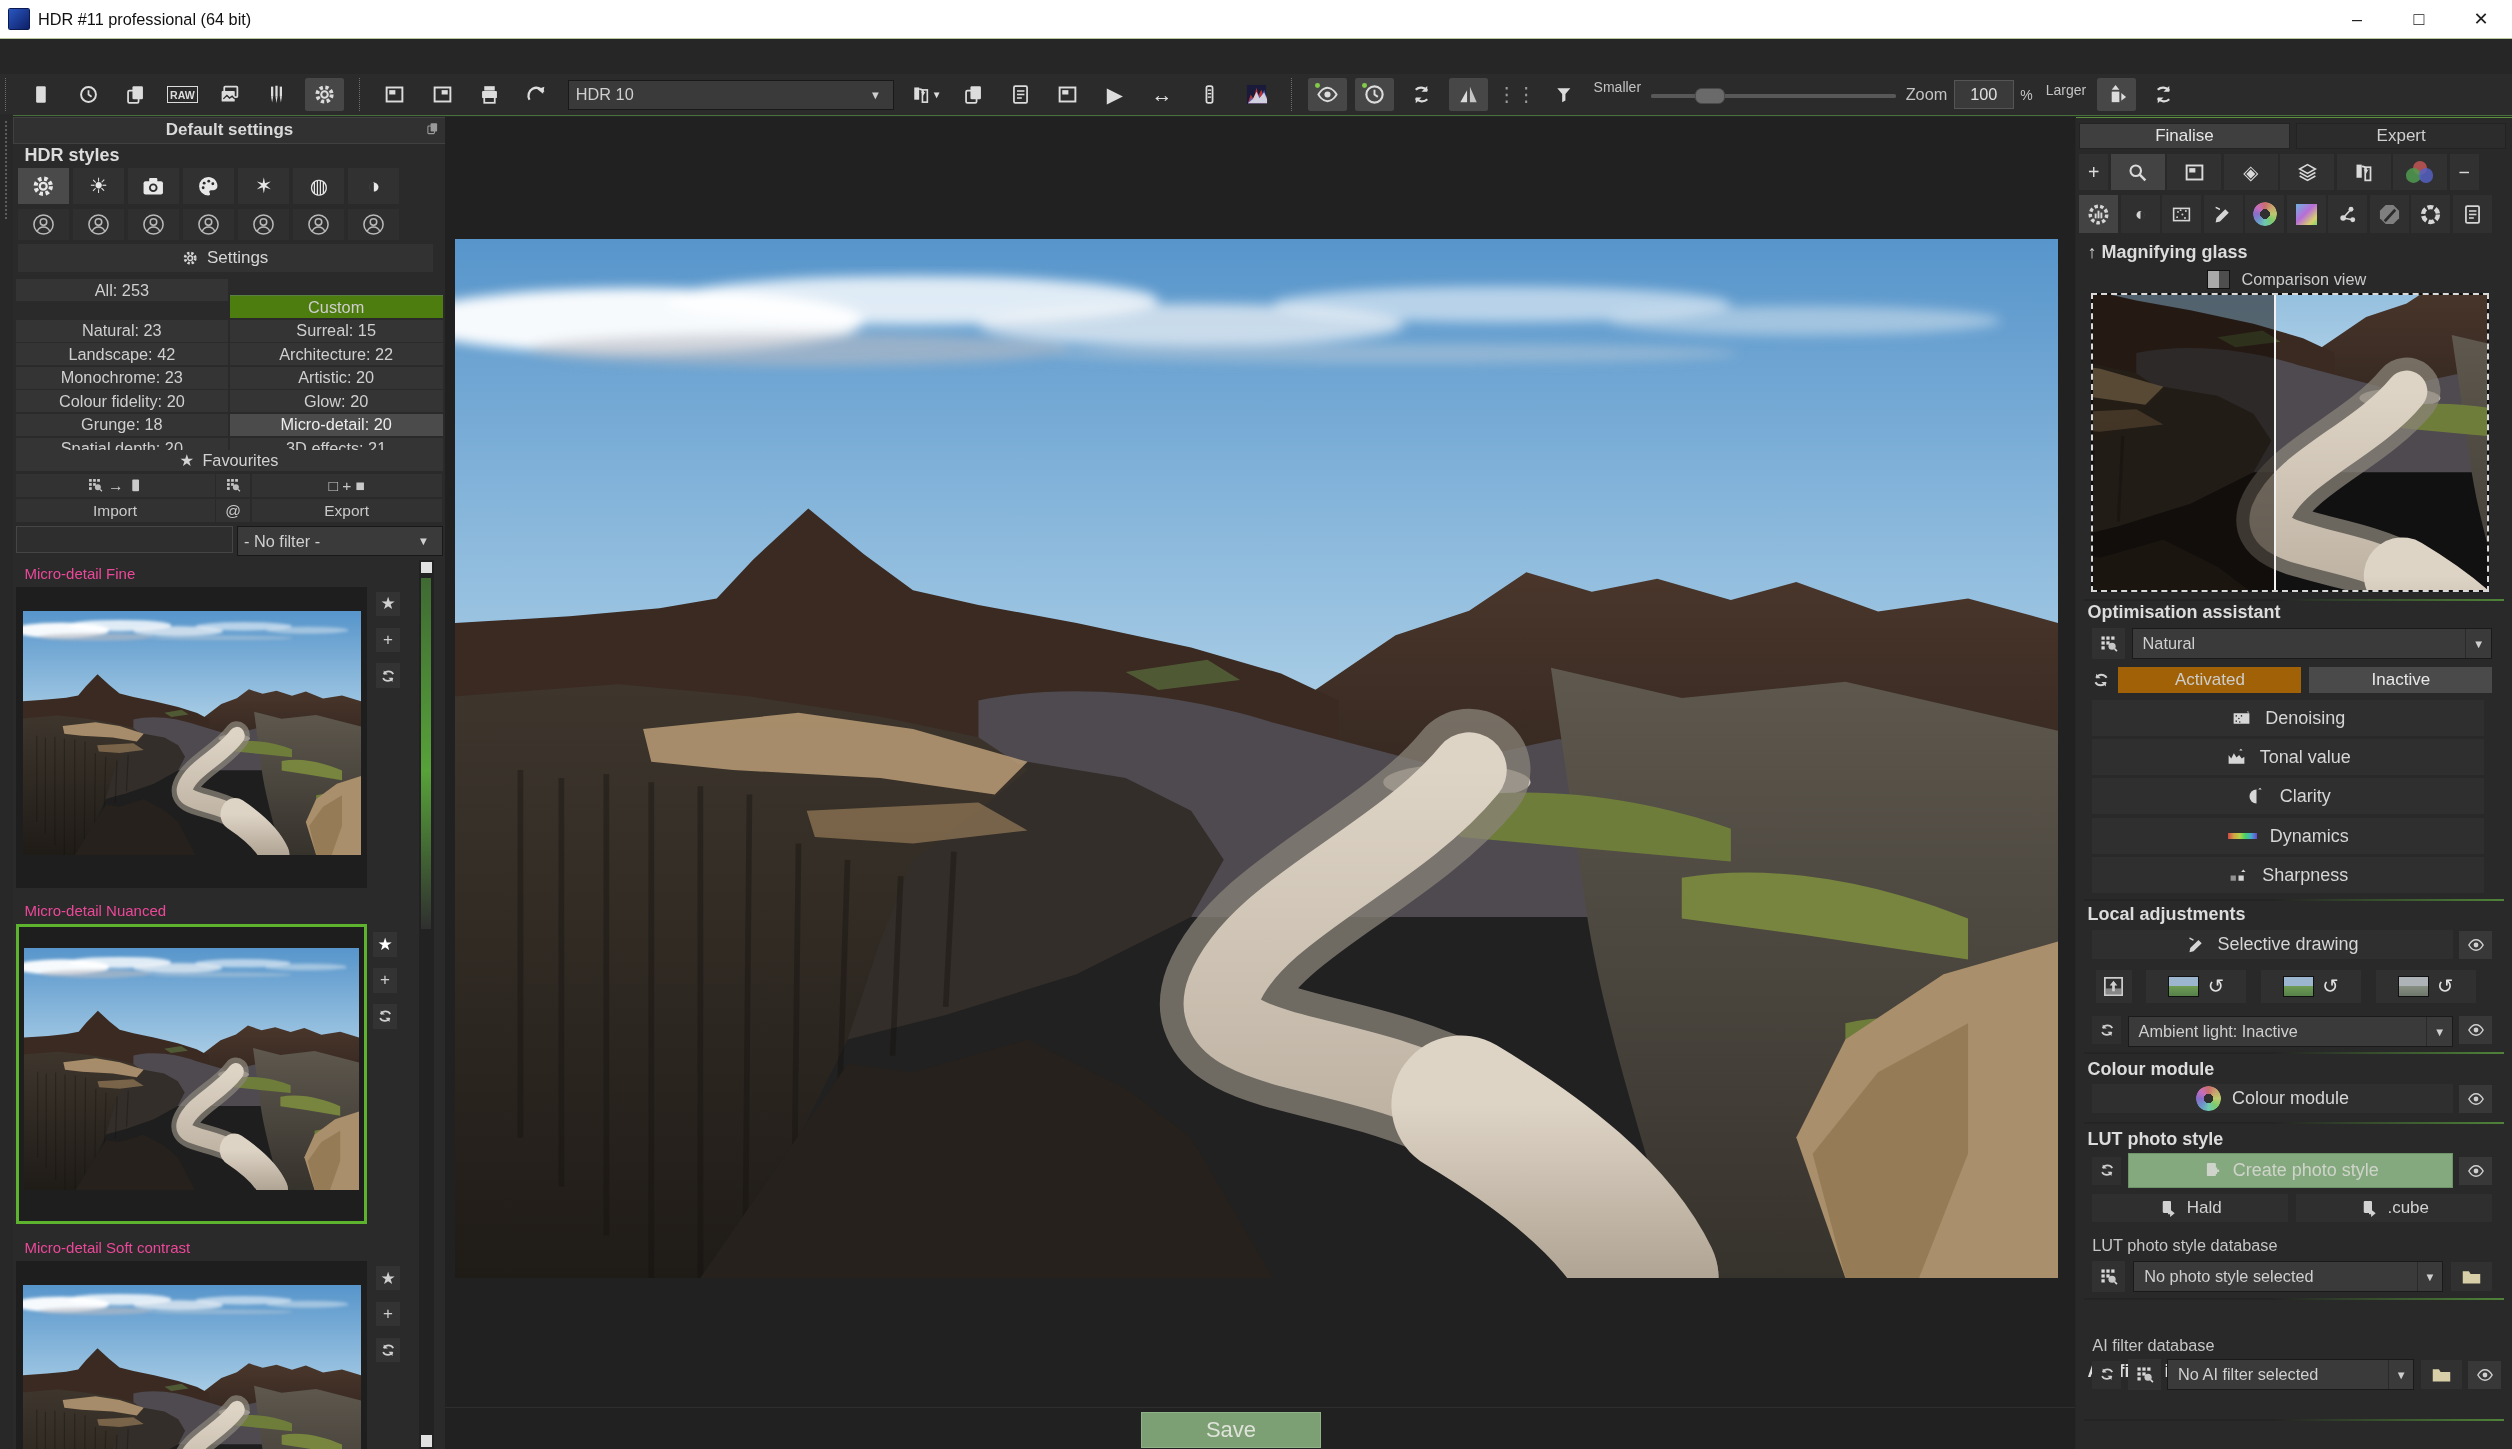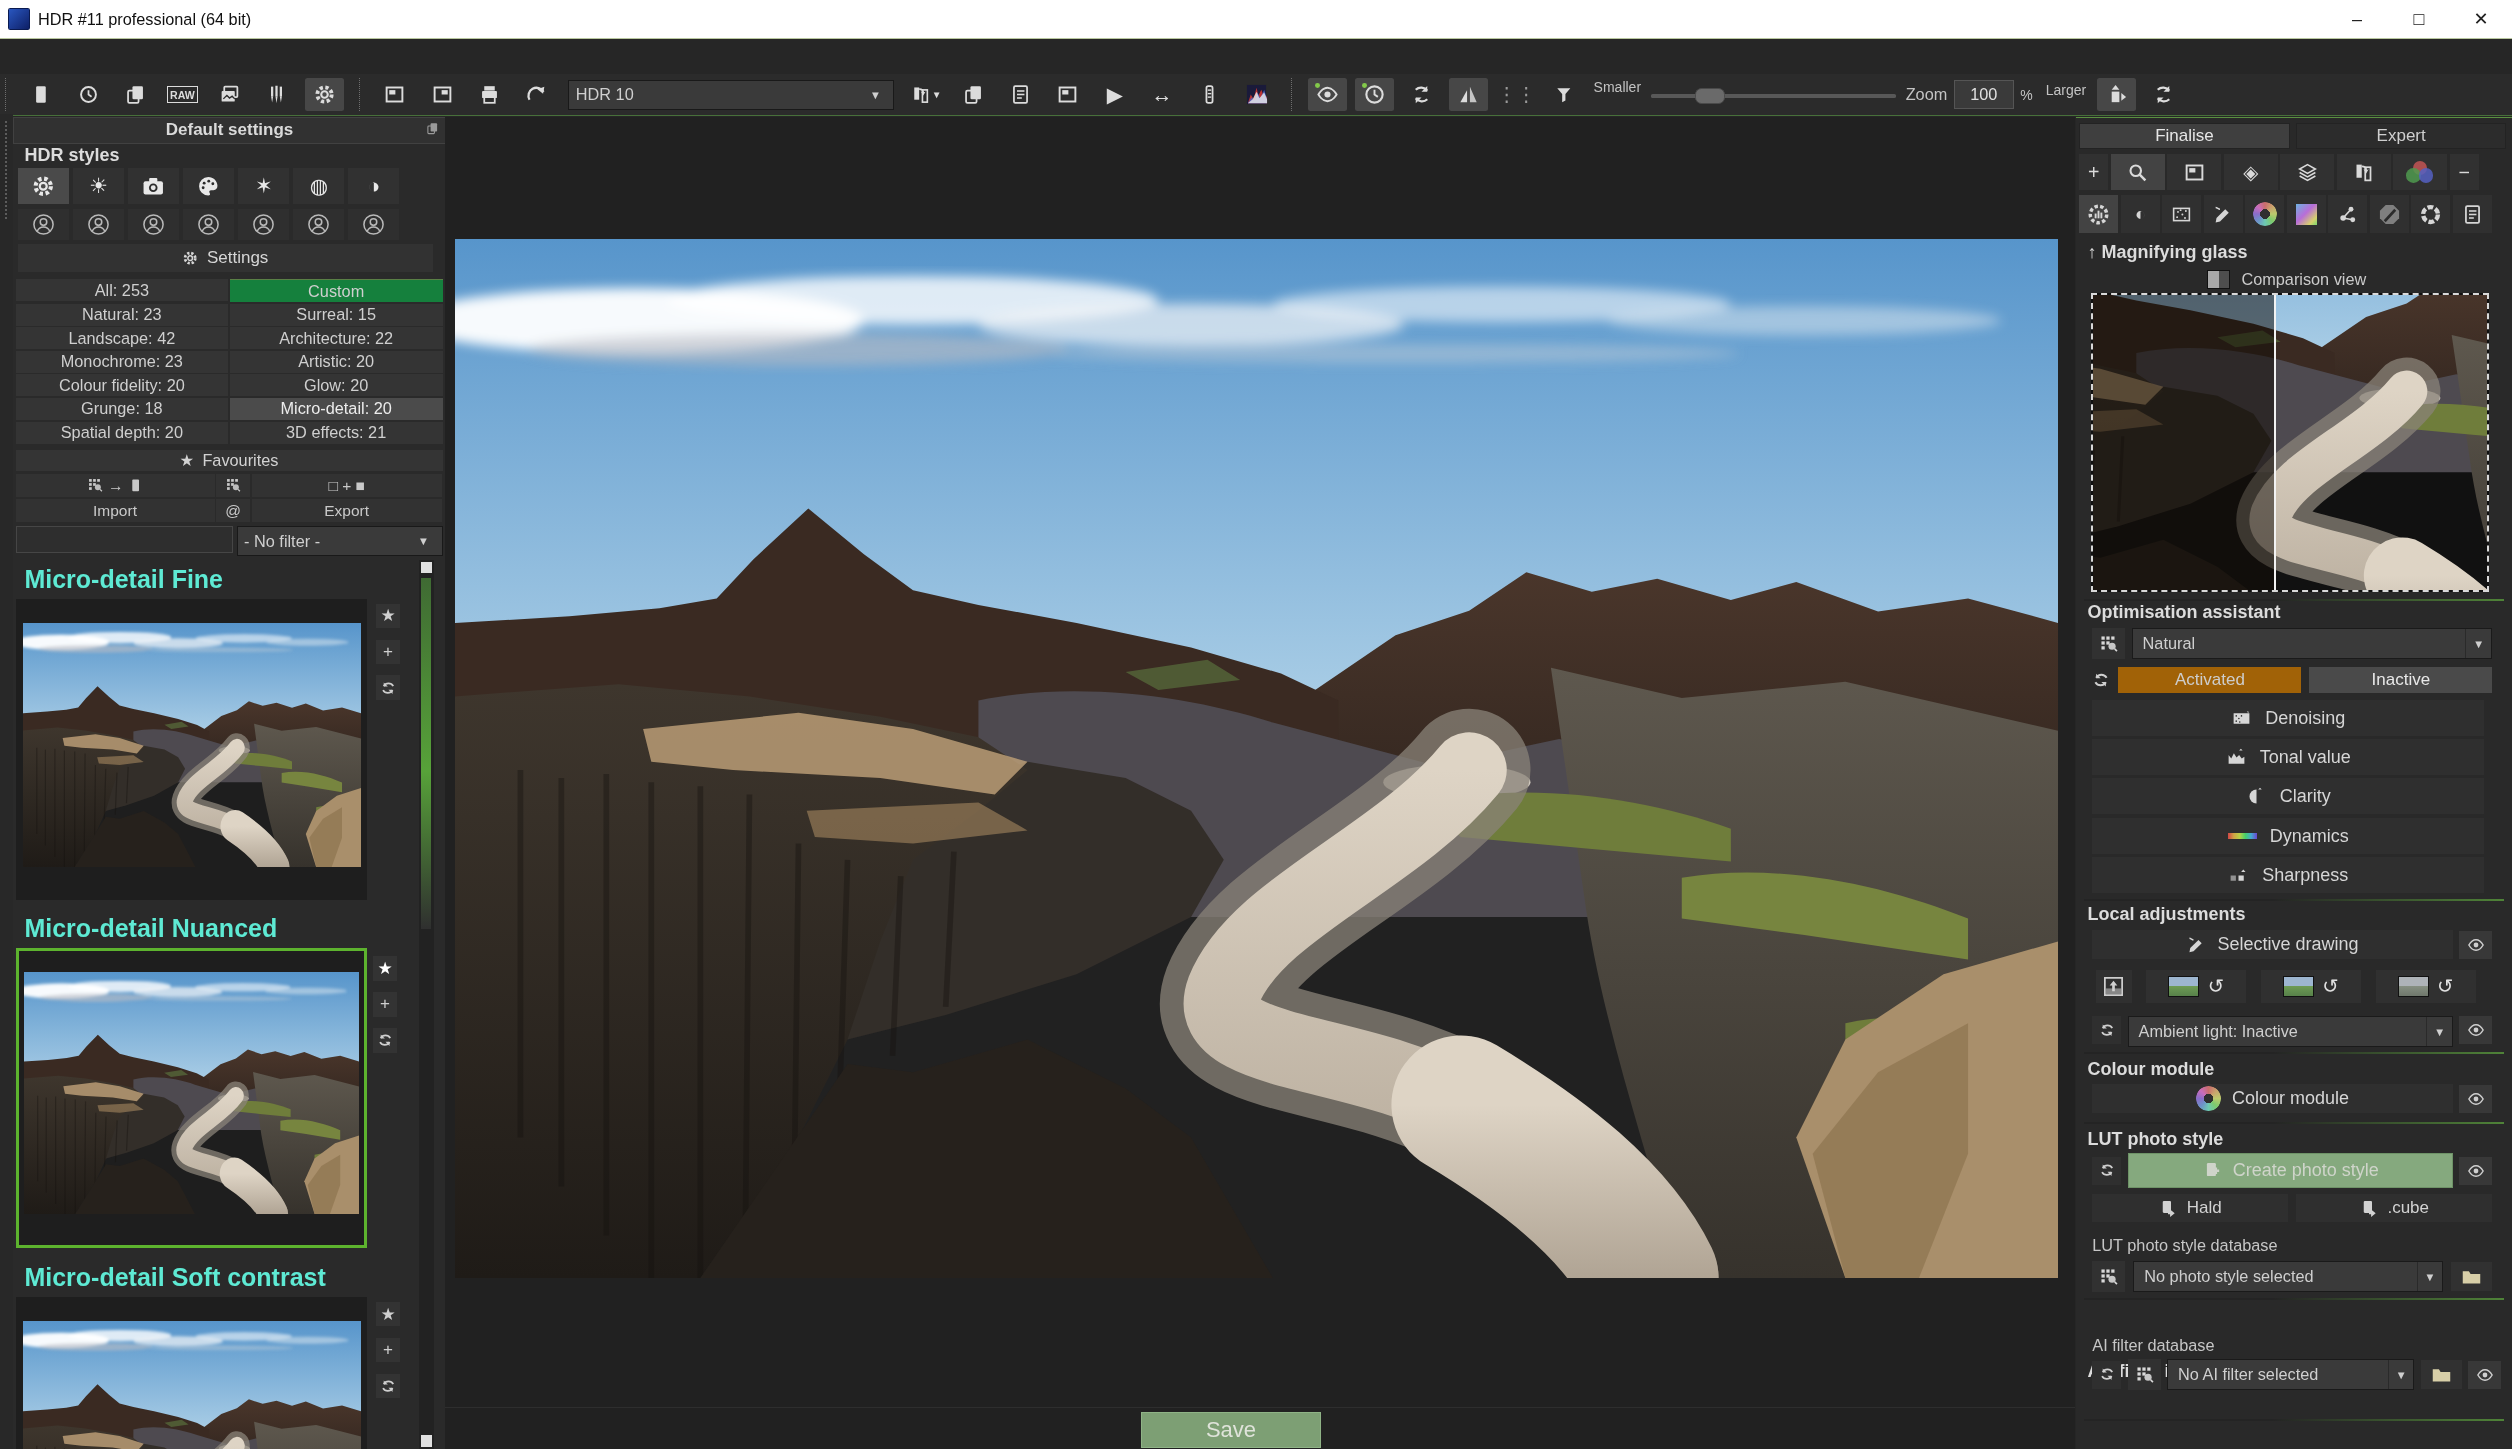--- a/index.html
+++ b/index.html
@@ -58,37 +58,37 @@
          color:#e8e8e8;font-size:21px;}
   .stile.sel{background:#4a4a4a;}
   .avrow{position:absolute;left:4.9px;top:92px;display:flex;gap:4.1px;}
   .avtile{width:51px;height:31px;background:#2f2f2f;display:flex;align-items:center;justify-content:center;color:#b9b9b9;}
   .settingsbtn{position:absolute;left:4.9px;top:127px;width:415px;height:28px;background:#323232;
                display:flex;align-items:center;justify-content:center;gap:8.2px;font-size:17px;color:#d6d6d6;}
   .catgrid{position:absolute;left:2.5px;top:162px;width:427px;display:grid;
            grid-template-columns:1fr 1fr;gap:1.6px;}
   .catbtn{height:22px;background:#343434;display:flex;align-items:center;justify-content:center;
           font-size:16.3px;color:#cfcfcf;}
-  .catbtn.lite{background:#15803d;border-top:0.8px solid #5a7f46;}
+  .catbtn.lite{background:#4d7c0f;border-top:0.8px solid #5a7f46;margin-top:16px;}
   .catbtn.active{background:#4b4b4b;color:#ececec;}
   .favbtn{position:absolute;left:2.5px;top:333px;width:427px;height:21px;background:#343434;
           display:flex;align-items:center;justify-content:center;gap:8.2px;font-size:16.3px;color:#d2d2d2;}
   .iorow{position:absolute;left:2.5px;top:357px;width:427px;display:flex;gap:1.6px;}
   .iorow .cell{height:23px;background:#323232;display:flex;align-items:center;justify-content:center;
                color:#c9c9c9;font-size:15.5px;}
   .iorow .c1{width:199px;} .iorow .c2{width:34px;} .iorow .c3{width:190px;}
   .searchrow{position:absolute;left:2.5px;top:409px;width:427px;display:flex;gap:3.3px;}
   .searchbox{width:206px;height:24.5px;background:#2e2e2e;border:0.8px solid #464646;display:flex;
              align-items:center;padding:0 4.9px;color:#8f8f8f;}
   .searchbox input{flex:1;background:transparent;border:none;outline:none;color:#d0d0d0;
                    font-size:15.5px;font-family:inherit;margin-left:4.9px;}
   .filtersel{width:206px;}
   
   .presetlist{position:absolute;left:0;top:443px;width:391px;height:890px;overflow:hidden;}
-  .ptitle{font-weight:bold;font-size:25px;color:#5eead4;margin:4.9px 0 4.9px 11.4px;}
+  .ptitle{font-weight:normal;font-size:15px;color:#ec4899;margin:4.9px 0 4.9px 11.4px;}
   .ptile{position:relative;margin-left:3.3px;width:351px;height:301px;background:#1e1e1e;}
   .ptile.selected{border:3.3px solid #5db32e;width:345px;height:294px;}
   .ptile .thumb{position:absolute;left:6.5px;top:24.5px;width:338px;height:244px;overflow:hidden;}
   .ptile.selected .thumb{left:4.9px;top:21px;width:335px;height:242px;}
   .sideicons{position:absolute;right:-33px;top:4.9px;display:flex;flex-direction:column;gap:11.4px;align-items:center;}
   .sicon{width:24.5px;height:24.5px;background:#333;display:flex;align-items:center;justify-content:center;
          color:#cfcfcf;font-size:17px;}
   .lscroll{position:absolute;right:11.4px;top:443px;width:14.7px;height:890px;background:#222;}
   .lscroll .up{position:absolute;top:1.6px;left:1.6px;width:11.4px;height:11.4px;background:#e0e0e0;}
   .lscroll .dn{position:absolute;bottom:3.3px;left:1.6px;width:11.4px;height:11.4px;background:#e0e0e0;}

